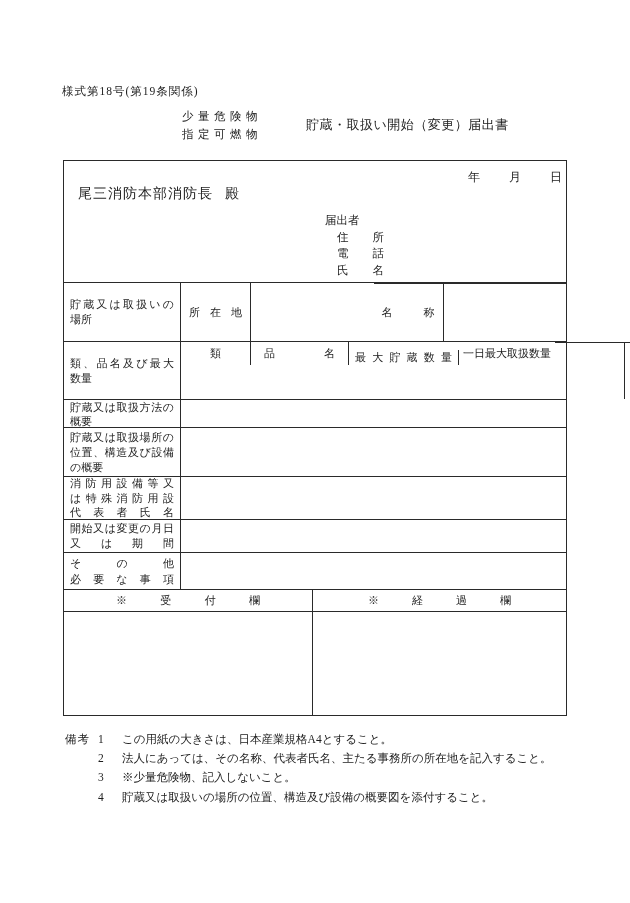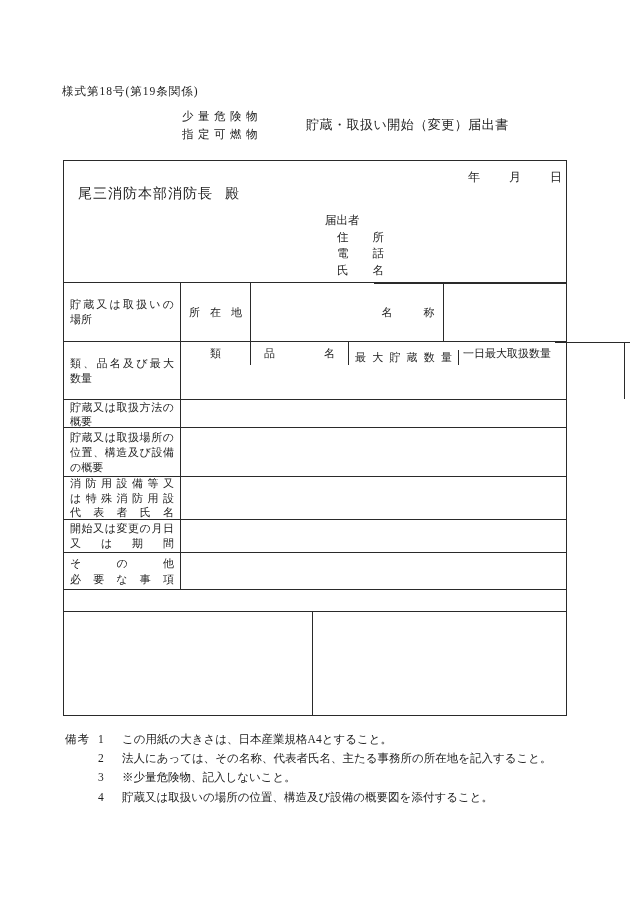--- a/index.html
+++ b/index.html
@@ -190,20 +190,26 @@
 
     <div class="trow" style="height:37px">
       <div class="lcell" style="line-height:16px">
         <div class="just">その他</div>
         <div class="just">必要な事項</div>
       </div>
       <div class="vcell last"></div>
     </div>
 
     <div class="trow rec-head">
+      <div class="rec-cell">
+        <div class="just">※受付欄</div>
+      </div>
+      <div class="rec-cell right">
+        <div class="just">※経過欄</div>
+      </div>
     </div>
 
     <div class="trow rec-body">
       <div class="rec-cell"></div>
       <div class="rec-cell right"></div>
     </div>
 
   </div>
 
   <div class="notes">

